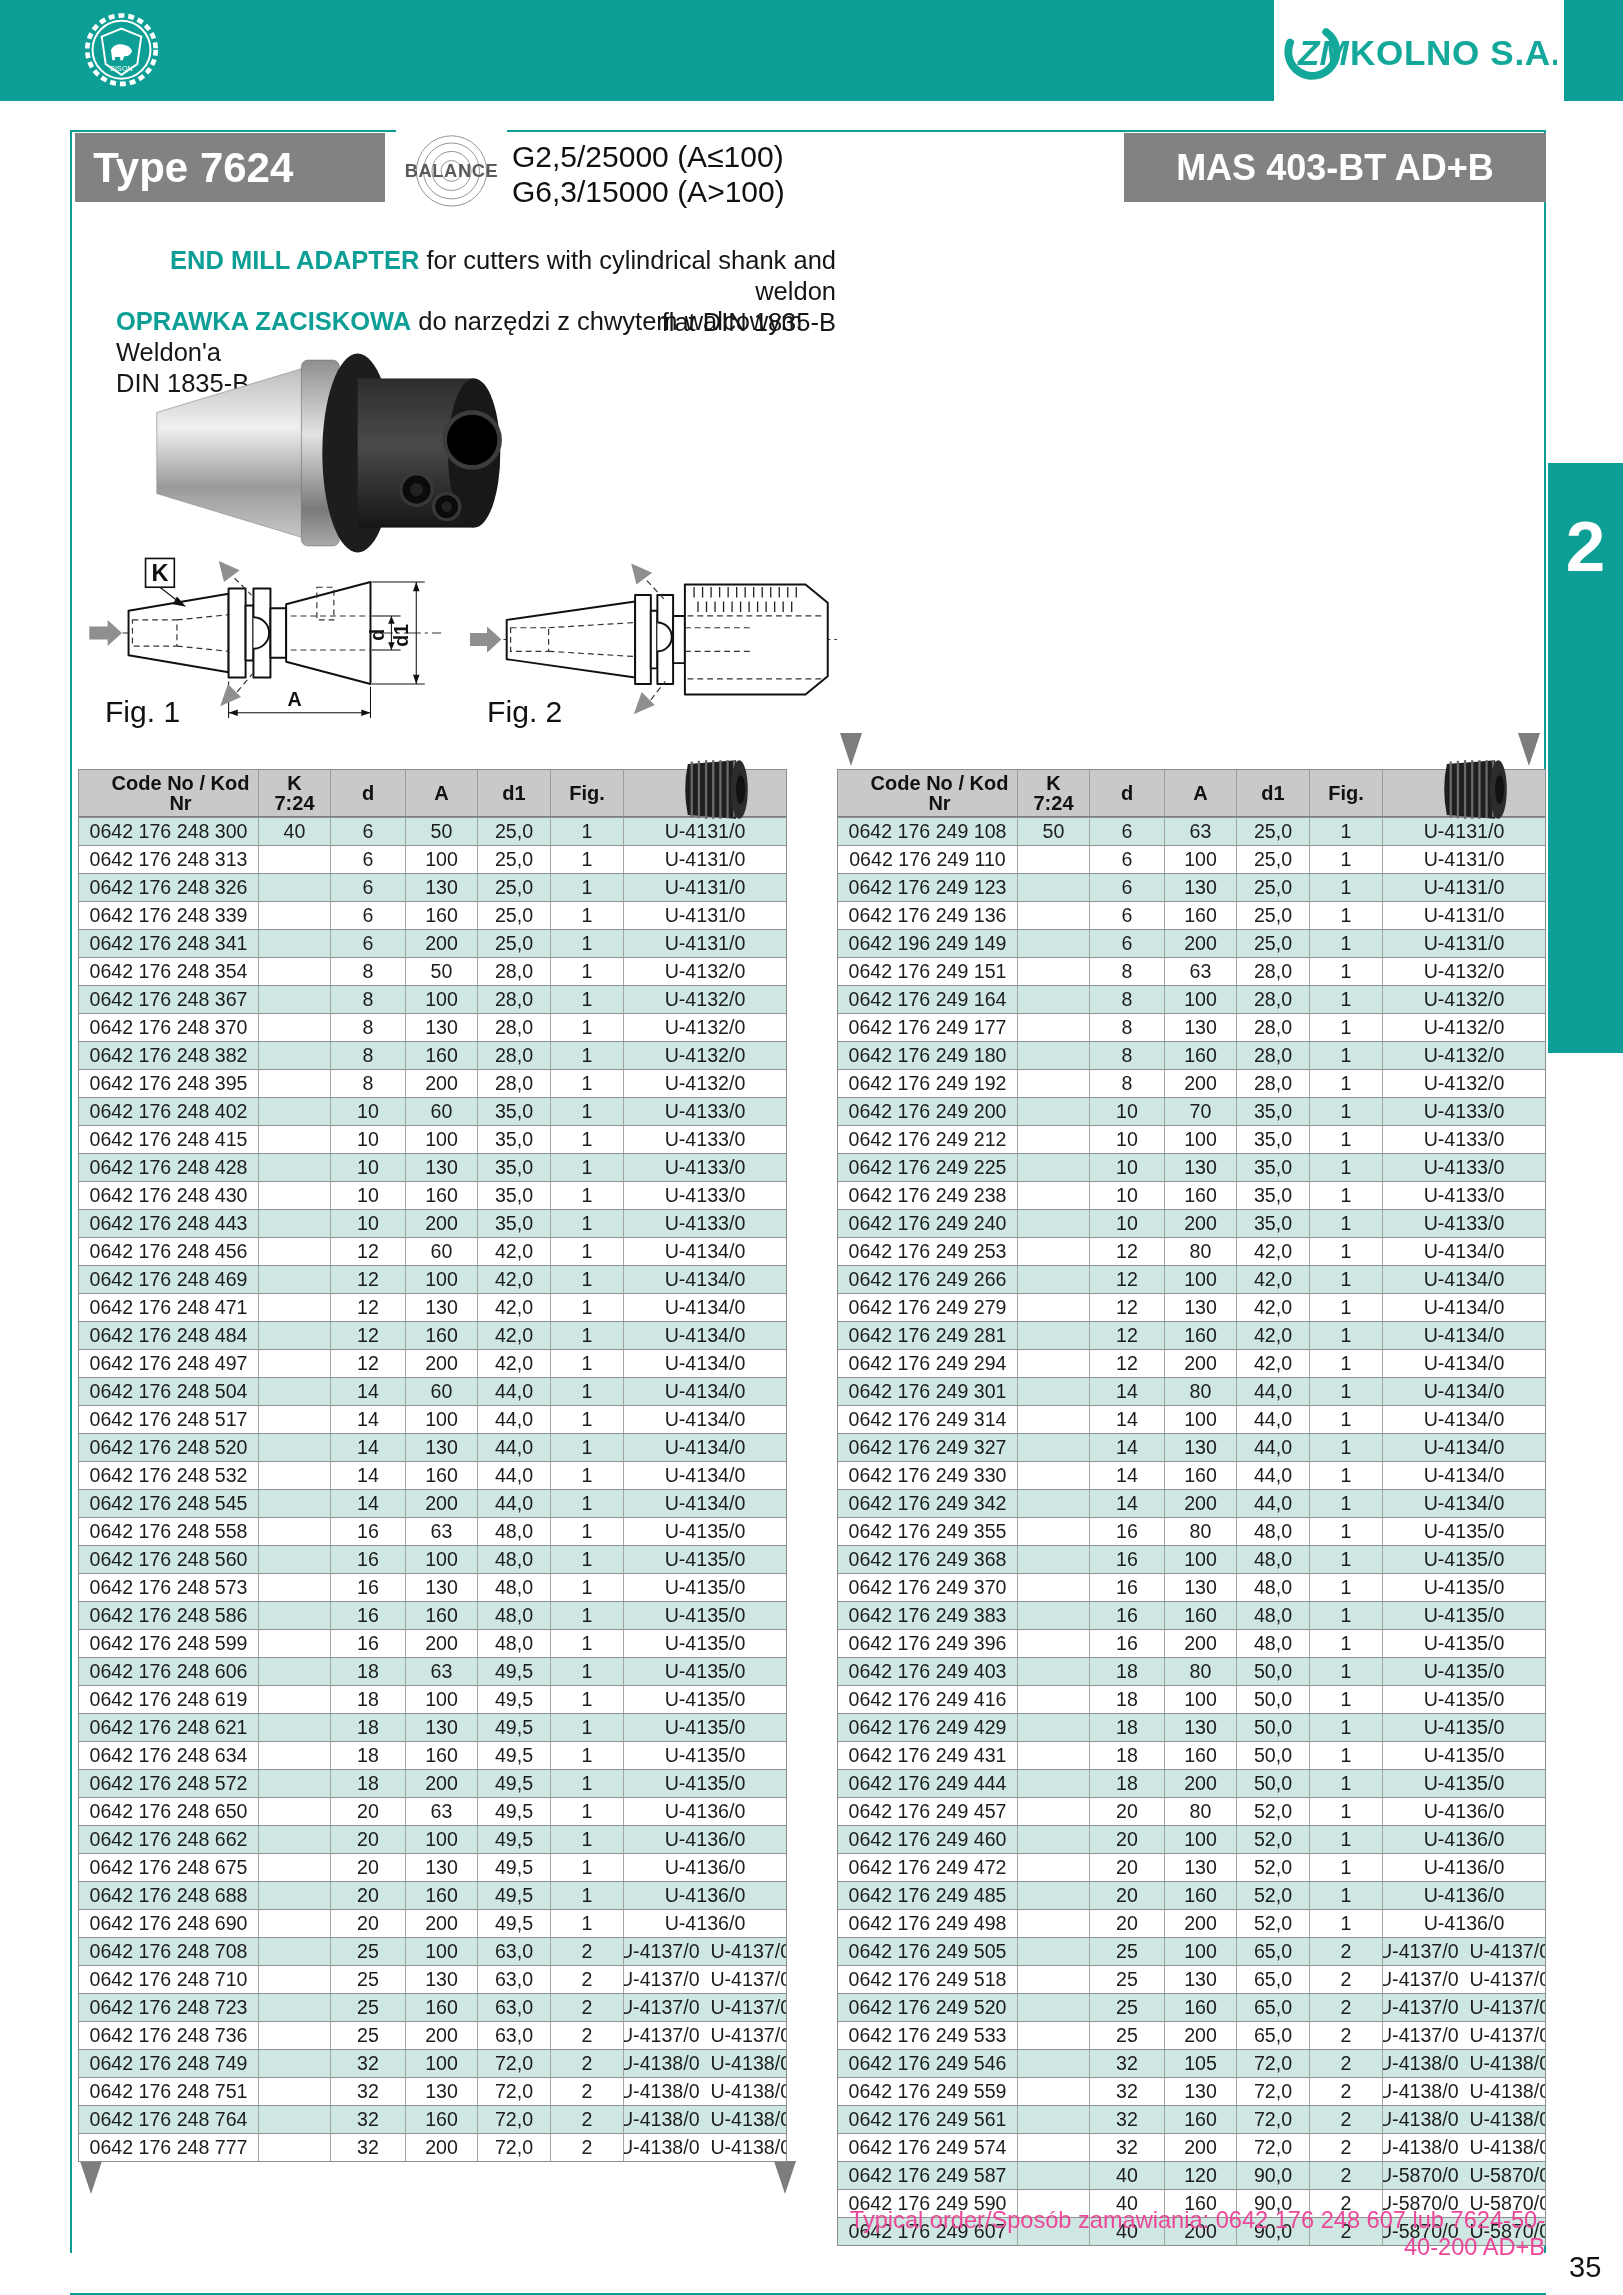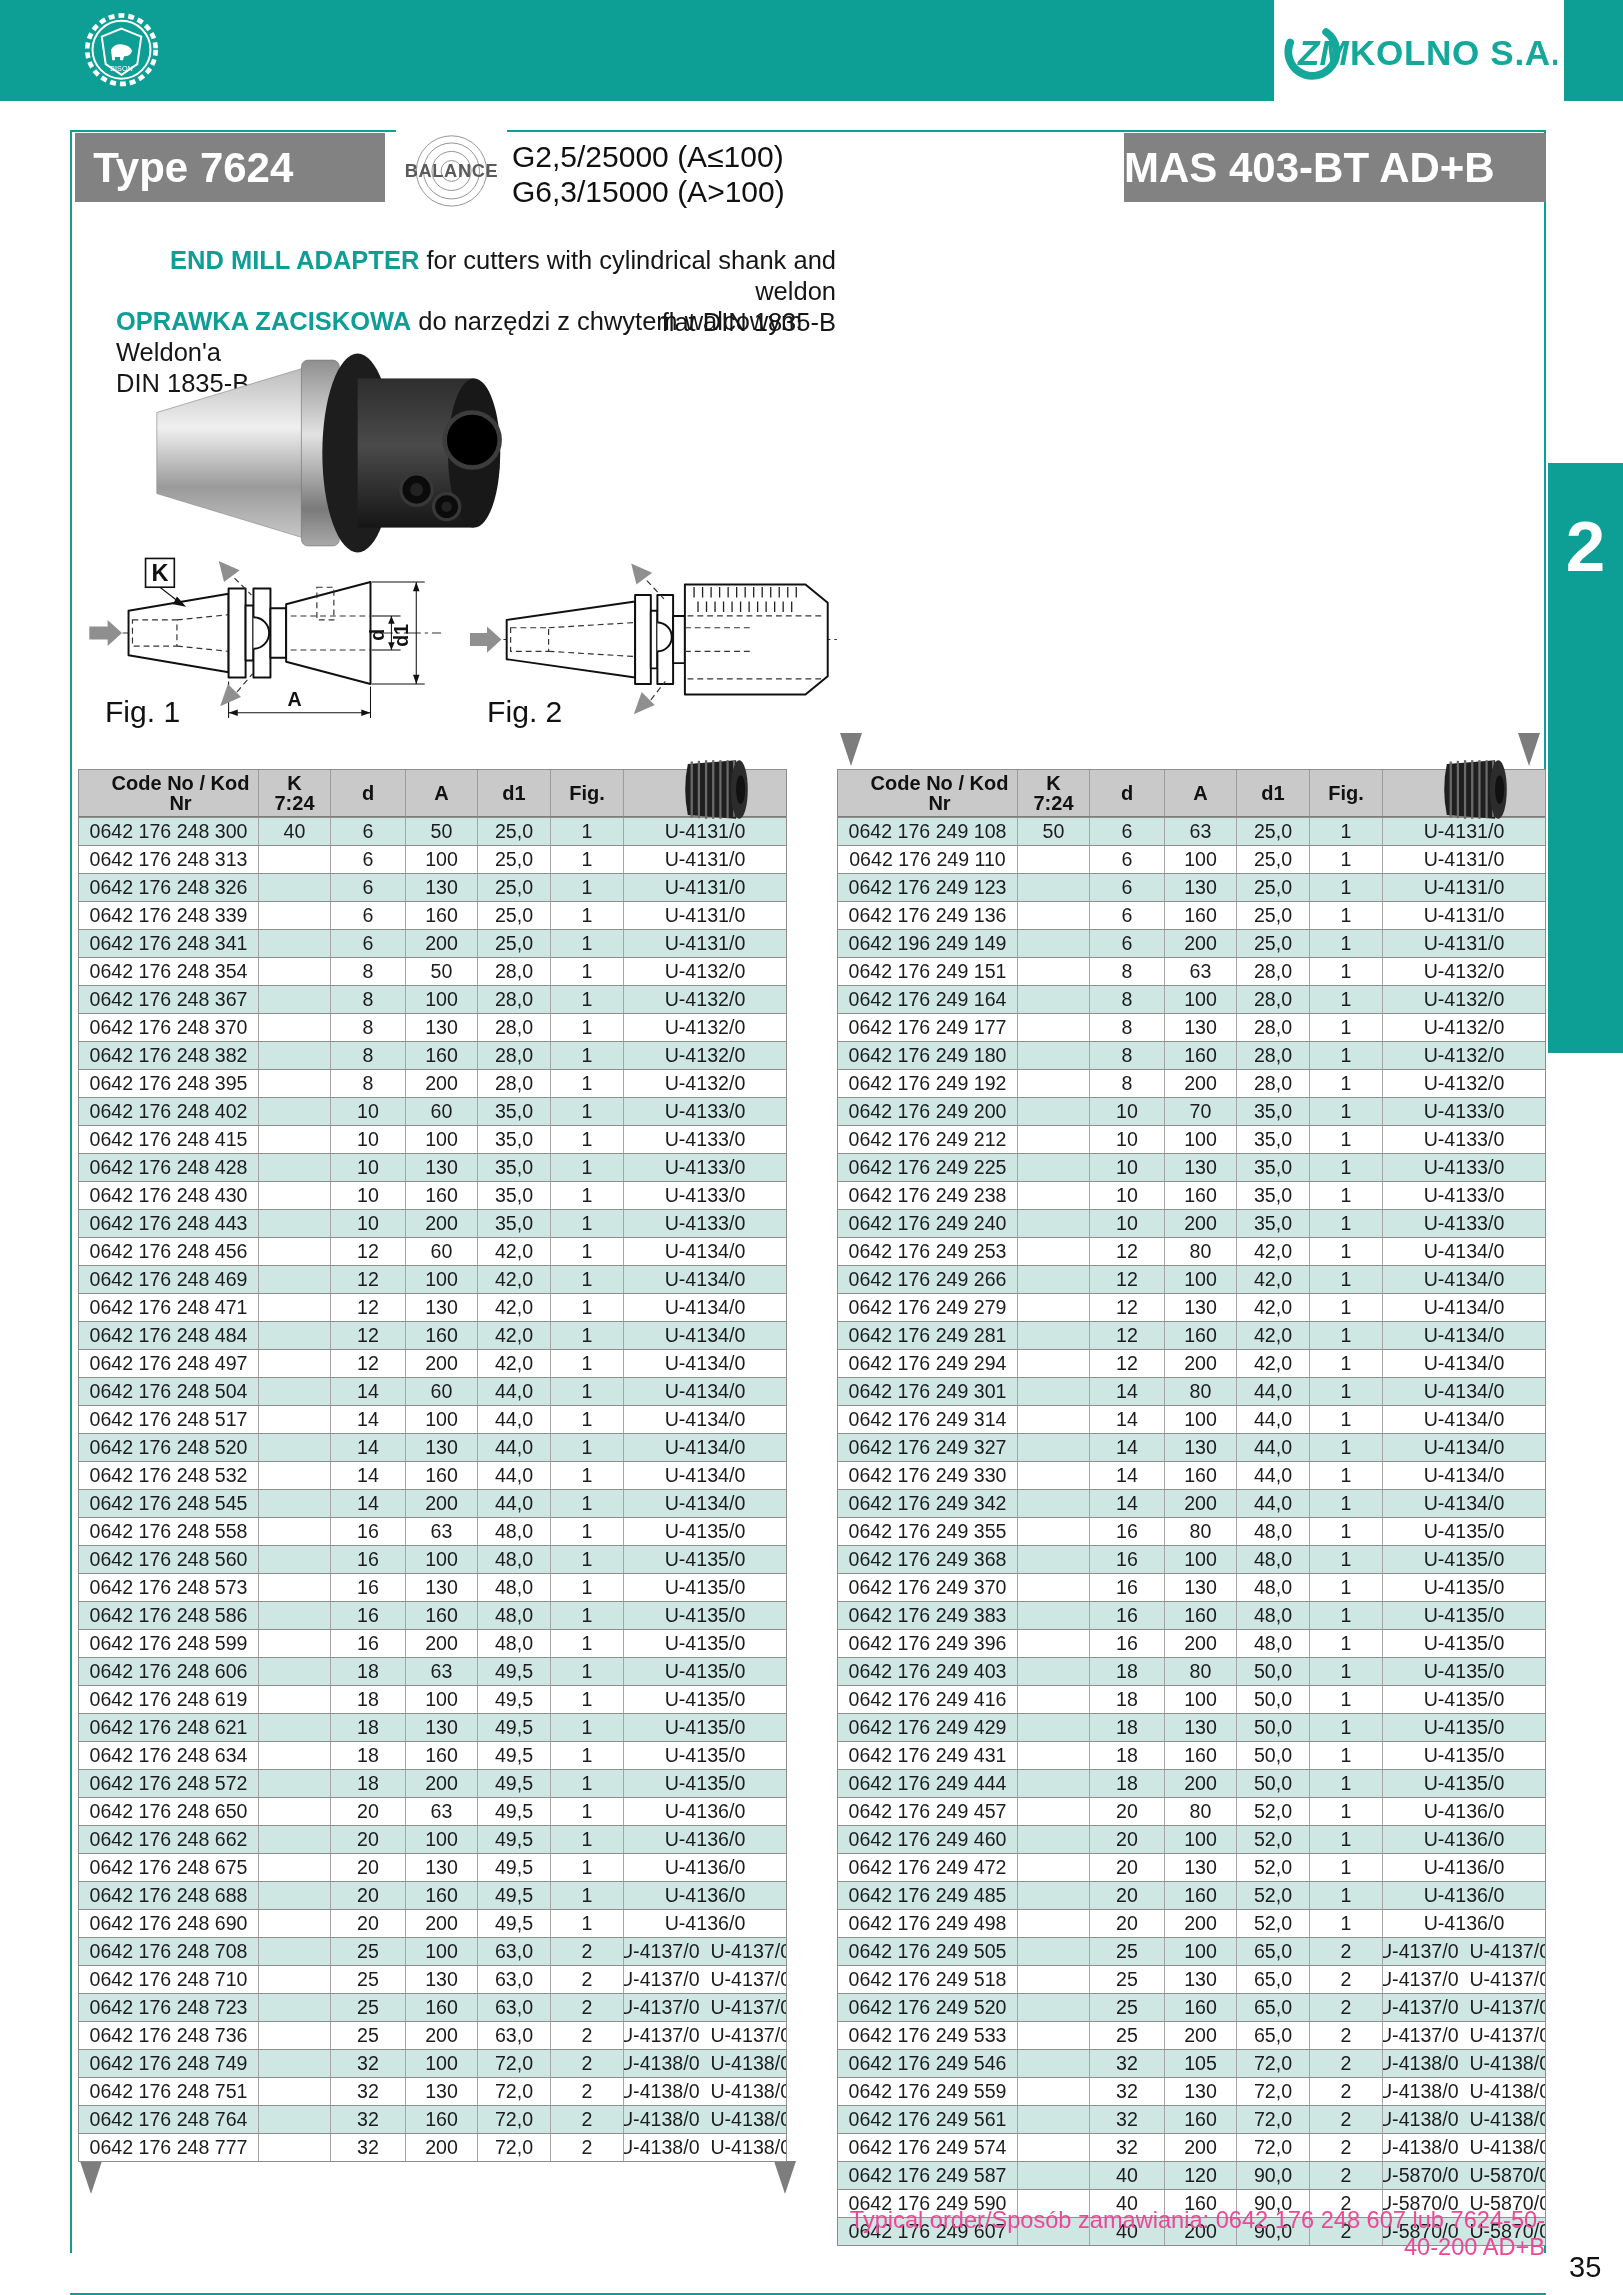--- a/index.html
+++ b/index.html
@@ -17,21 +17,21 @@
 
   
   .rule-top{position:absolute;left:70px;top:130px;width:1476px;height:2px;background:var(--teal);}
   .rule-left{position:absolute;left:70px;top:130px;width:2px;height:2123px;background:var(--teal);}
   .rule-right{position:absolute;left:1544px;top:130px;width:2px;height:2123px;background:var(--teal);}
 
   
   .type-box{position:absolute;left:75px;top:133px;width:310px;height:69px;background:var(--box_gray);
     color:#fff;font-weight:bold;font-size:42px;line-height:69px;padding-left:18.3px;box-sizing:border-box;}
   .mas-box{position:absolute;left:1124px;top:133px;width:422px;height:69px;background:var(--box_gray);
-    color:#fff;font-weight:bold;font-size:42px;line-height:69px;}
+    color:#fff;font-weight:bold;font-size:36px;line-height:69px;text-align:center;}
   .balance-logo{position:absolute;left:396px;top:128px;width:111px;height:82px;background:#fff;}
   .spec-lines{position:absolute;left:512px;top:139px;font-size:30px;line-height:35px;color:#101010;}
 
   
   .desc{position:absolute;left:116px;width:720px;font-size:25.5px;line-height:31px;color:#161616;}
   .desc .hl{color:var(--teal);font-weight:bold;}
   .desc-en{top:219px;text-align:right;}
   .desc-pl{top:280px;}
 
   

